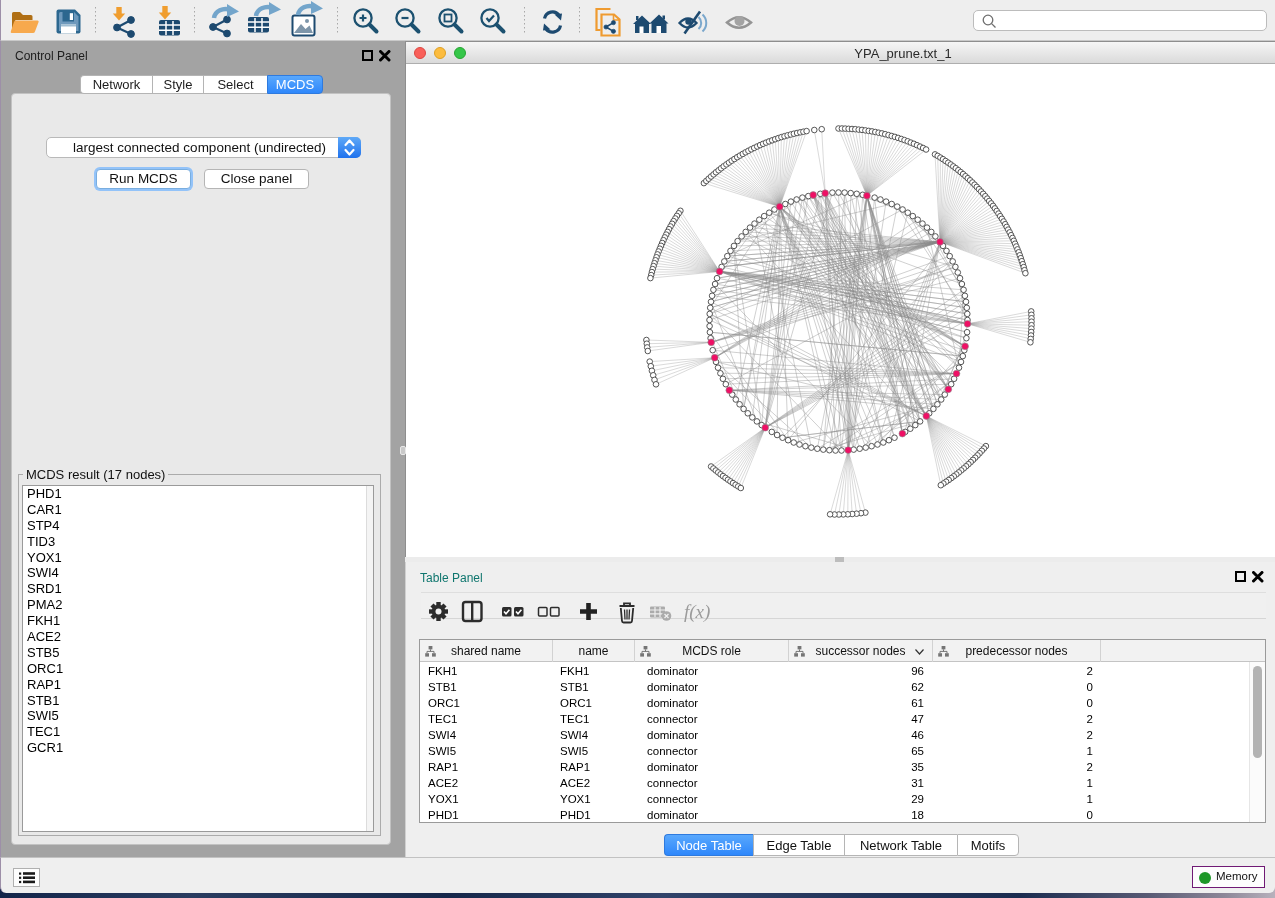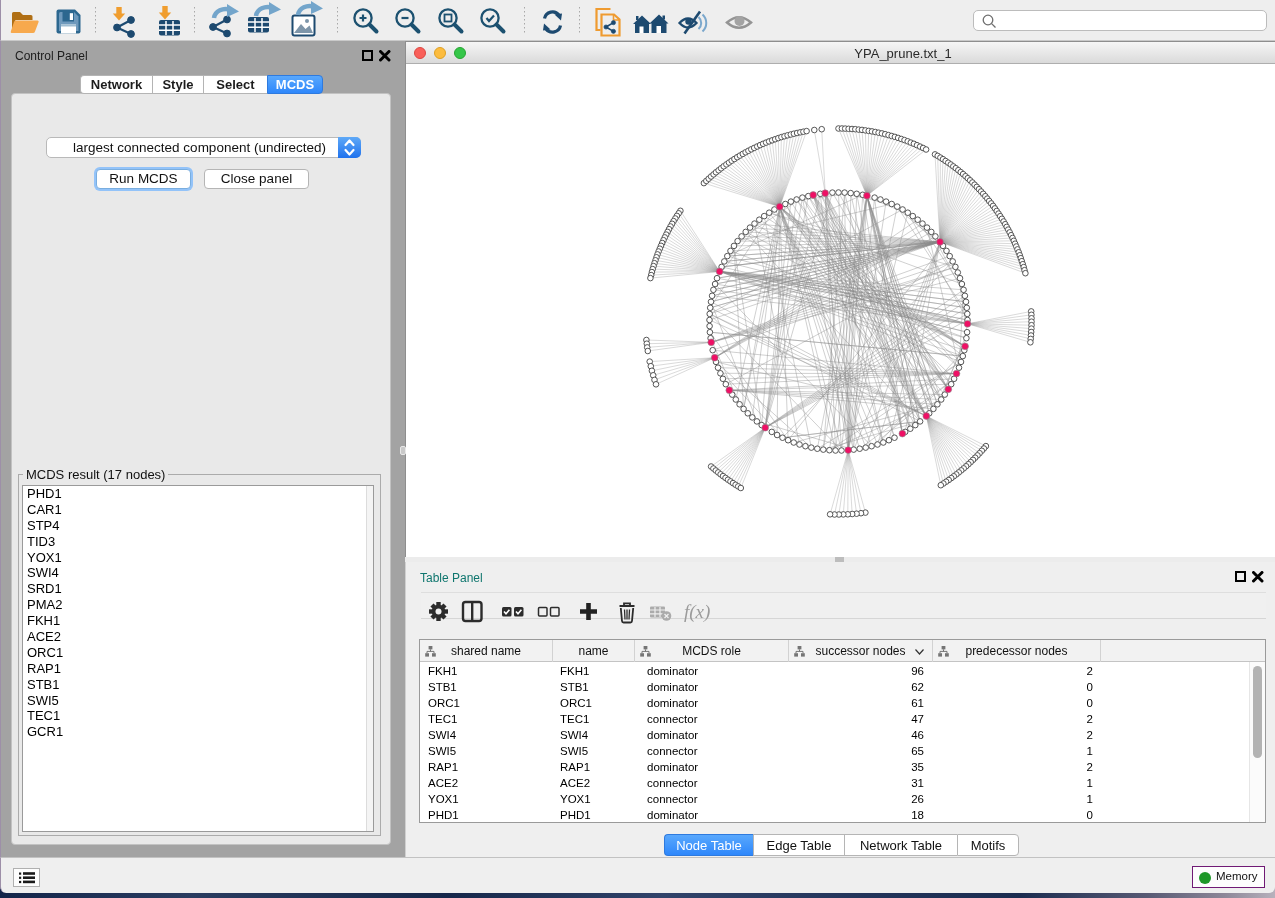--- a/index.html
+++ b/index.html
@@ -10,21 +10,21 @@
 
 #toolbar { left:0; top:0; width:1275px; height:41px; background:#eeeeee; border-bottom:1px solid #c9c9c9; border-left:1px solid #9d8fa8; }
 #searchbox { position:absolute; left:972px; top:10px; width:294px; height:21px; background:#ffffff; border:1px solid #bcbcbc; border-radius:5px; }
 
 
 #cpanel { left:0; top:41px; width:405px; height:816px; background:#a3a3a3; border-left:1px solid #9d8fa8; }
 #cpanel .title { position:absolute; left:14px; top:8px; font-size:12px; color:#1c1c1c; }
 .winbtn { position:absolute; top:9px; font-size:11px; color:#111; }
 #tabpane { position:absolute; left:10px; top:52px; width:380px; height:752px; background:#e9e9e9; border:1px solid #c2c2c2; border-radius:4px; }
 .tabrow { position:absolute; left:79px; top:34px; height:19px; display:flex; z-index:5; }
-.tab { height:19px; font-size:13px; font-weight:bold; color:#1c1c1c; background:#ffffff; border:1px solid #b4b4b4; border-right:none; display:flex; align-items:center; justify-content:center; }
+.tab { height:19px; font-size:13px; font-weight:normal; color:#1c1c1c; background:#ffffff; border:1px solid #b4b4b4; border-right:none; display:flex; align-items:center; justify-content:center; }
 .tab.first { border-radius:4px 0 0 4px; }
 .tab.last { border-radius:0 4px 4px 0; border-right:1px solid #b4b4b4; }
 .tab.sel { background:linear-gradient(#59a8fd,#2e87fb); color:#ffffff; border-color:#2e7ade; }
 #optlabel { position:absolute; left:0; top:72px; width:405px; text-align:center; font-size:13.5px; color:#111; }
 #dropdown { position:absolute; left:45px; top:96px; width:315px; height:21px; background:#ffffff; border:1px solid #b9b9b9; border-radius:5px; font-size:13.5px; color:#111; line-height:19px; text-align:center; padding-right:8px; }
 #dropdown .cap { position:absolute; right:-1px; top:-1px; width:23px; height:21px; background:linear-gradient(#5fa9f7,#1f72ee); border-radius:0 5px 5px 0; }
 .btn { position:absolute; height:20px; background:#ffffff; border:1px solid #b5b5b5; border-radius:4px; font-size:13.5px; color:#111; text-align:center; line-height:18px; }
 #runbtn { left:95px; top:128px; width:95px; box-shadow:0 0 0 2px #93c3f9; border-color:#7aaedf; }
 #closebtn { left:203px; top:128px; width:105px; }
 #groupbox { position:absolute; left:17px; top:433px; width:363px; height:362px; border:1px solid #ababab; }
@@ -238,20 +238,21 @@
         <div class="li">PHD1</div>
           <div class="li">CAR1</div>
           <div class="li">STP4</div>
           <div class="li">TID3</div>
         <div class="li">YOX1</div>
           <div class="li">SWI4</div>
           <div class="li">SRD1</div>
           <div class="li">PMA2</div>
         <div class="li">FKH1</div>
           <div class="li">ACE2</div>
+          <div class="li">STB5</div>
           <div class="li">ORC1</div>
         <div class="li">RAP1</div>
           <div class="li">STB1</div>
           <div class="li">SWI5</div>
           <div class="li">TEC1</div>
         <div class="li">GCR1</div>
         <div id="listsb"></div>
       </div>
     </div>
   </div>
@@ -771,21 +772,21 @@
             <span style="left:8px">ACE2</span>
             <span style="left:140px">ACE2</span>
             <span style="left:227px">connector</span>
             <span style="left:369px;width:135px;text-align:right">31</span>
             <span style="left:513px;width:160px;text-align:right">1</span>
           </div>
           <div class="trow" style="top:150.9px">
             <span style="left:8px">YOX1</span>
             <span style="left:140px">YOX1</span>
             <span style="left:227px">connector</span>
-            <span style="left:369px;width:135px;text-align:right">26</span>
+            <span style="left:369px;width:135px;text-align:right">29</span>
             <span style="left:513px;width:160px;text-align:right">1</span>
           </div>
           <div class="trow" style="top:167.0px">
             <span style="left:8px">PHD1</span>
             <span style="left:140px">PHD1</span>
             <span style="left:227px">dominator</span>
             <span style="left:369px;width:135px;text-align:right">18</span>
             <span style="left:513px;width:160px;text-align:right">0</span>
           </div>
         </div>

